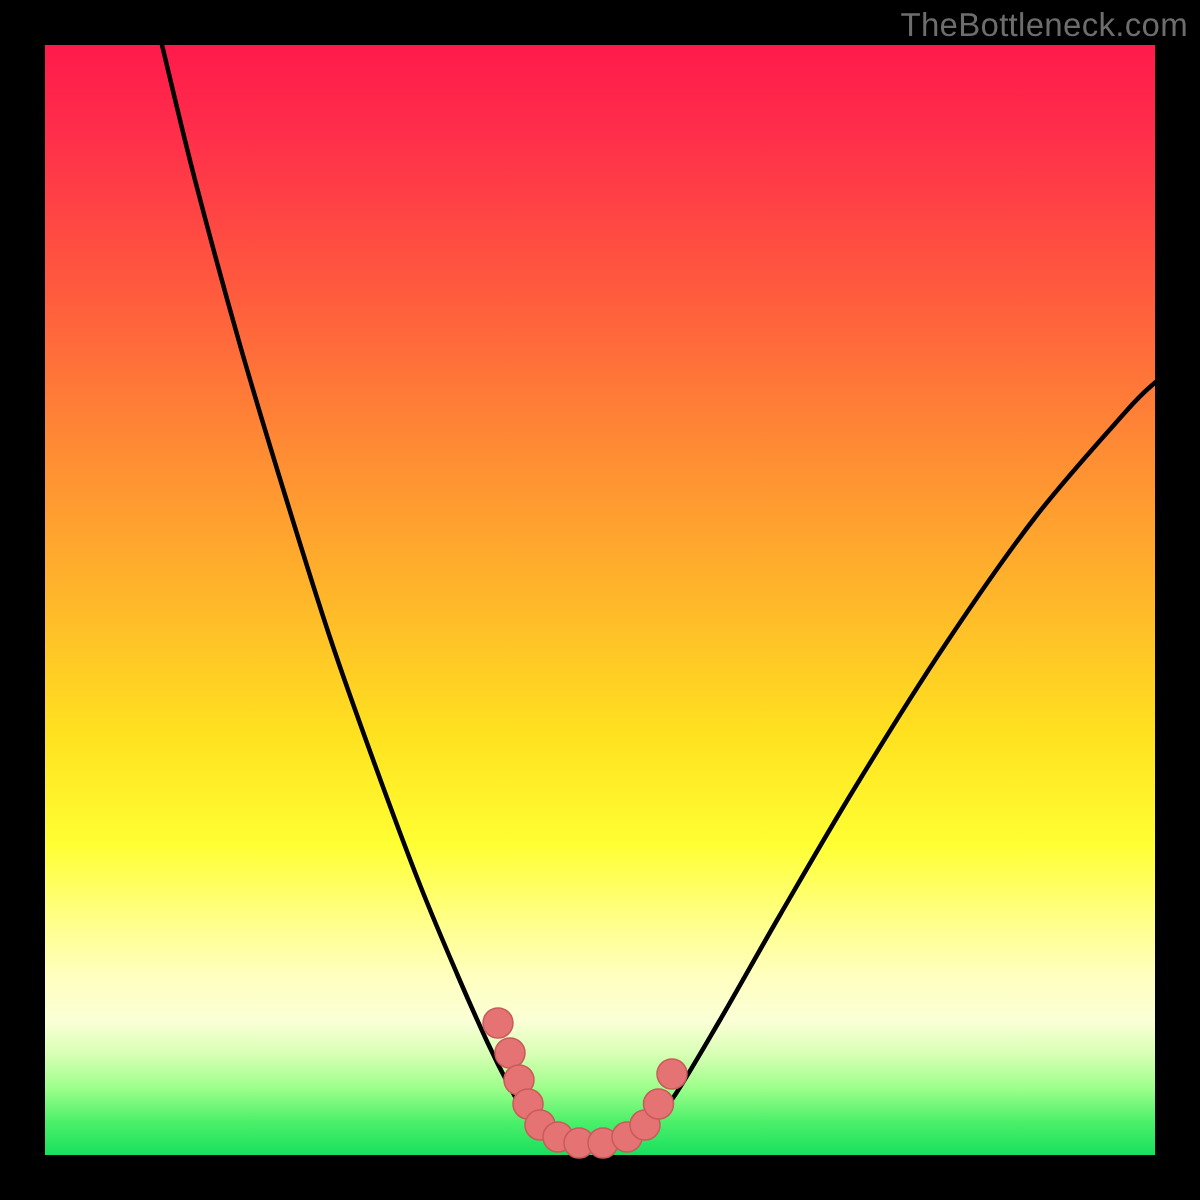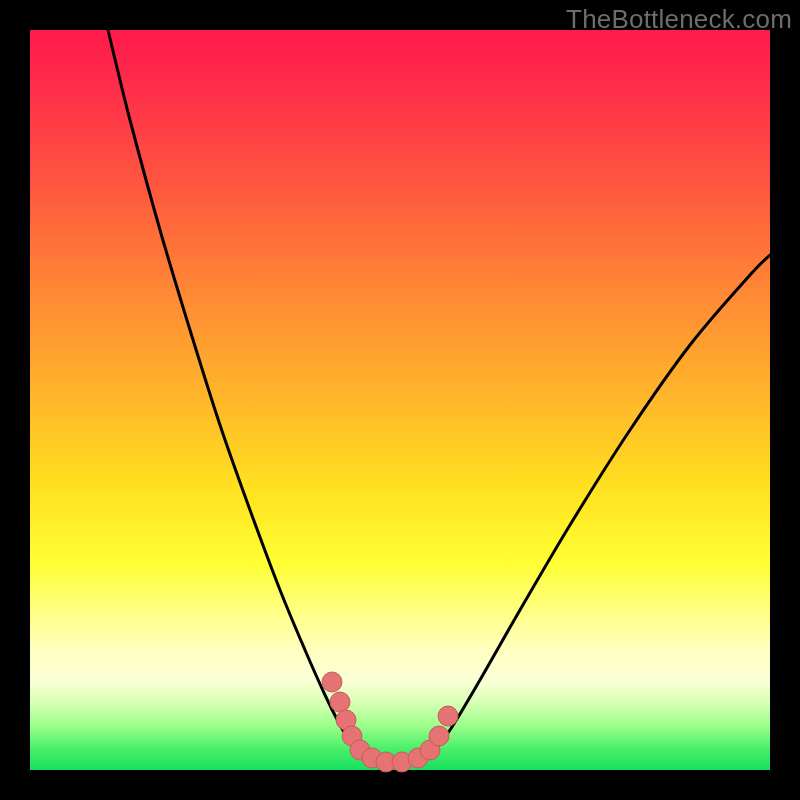--- a/index.html
+++ b/index.html
@@ -42,21 +42,21 @@
       #9cff8a 94%,
       #4cf06a 97%,
       #17e05e 100%
     );
   }
   .watermark {
     position: absolute;
     top: 4px;
     right: 8px;
     color: #6d6d6d;
-    font-size: 26px;
+    font-size: 22px;
     letter-spacing: 0.2px;
     font-weight: 500;
     user-select: none;
   }
   svg.curve {
     position: absolute;
     left: 0;
     top: 0;
     width: 740px;
     height: 740px;

